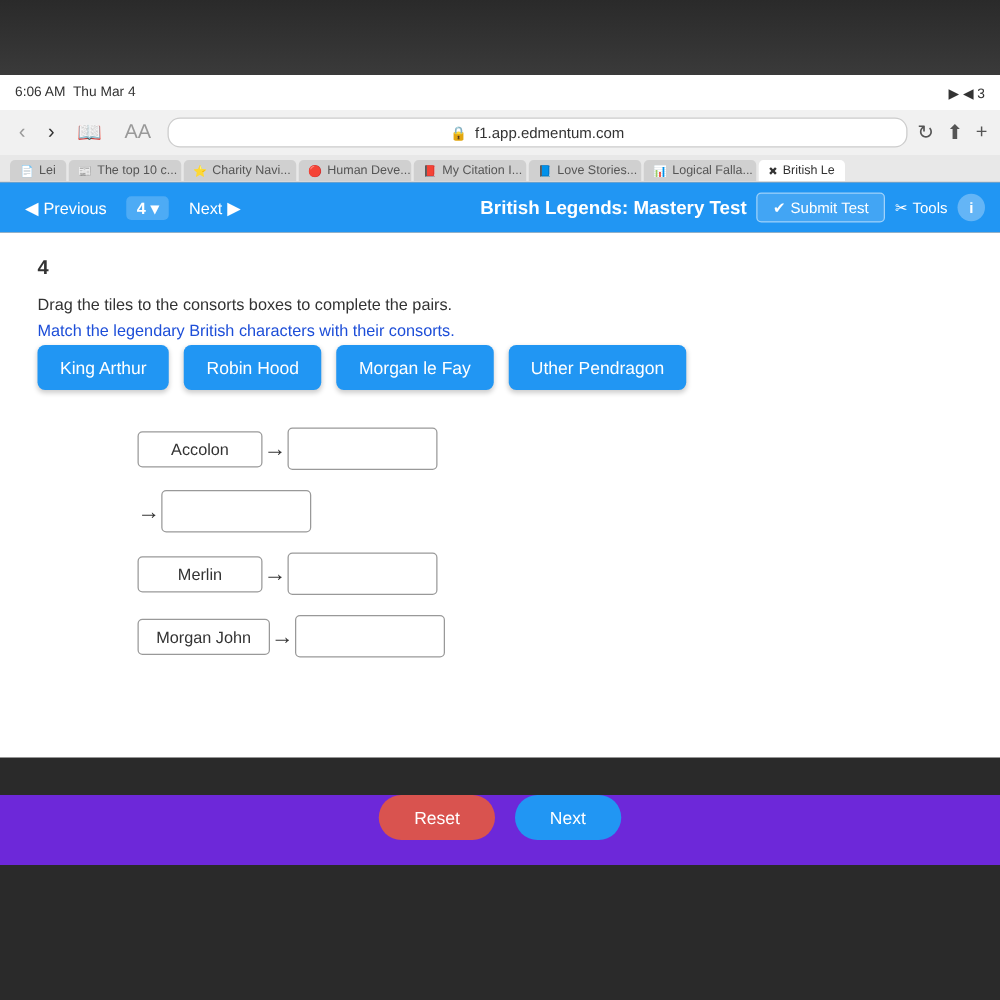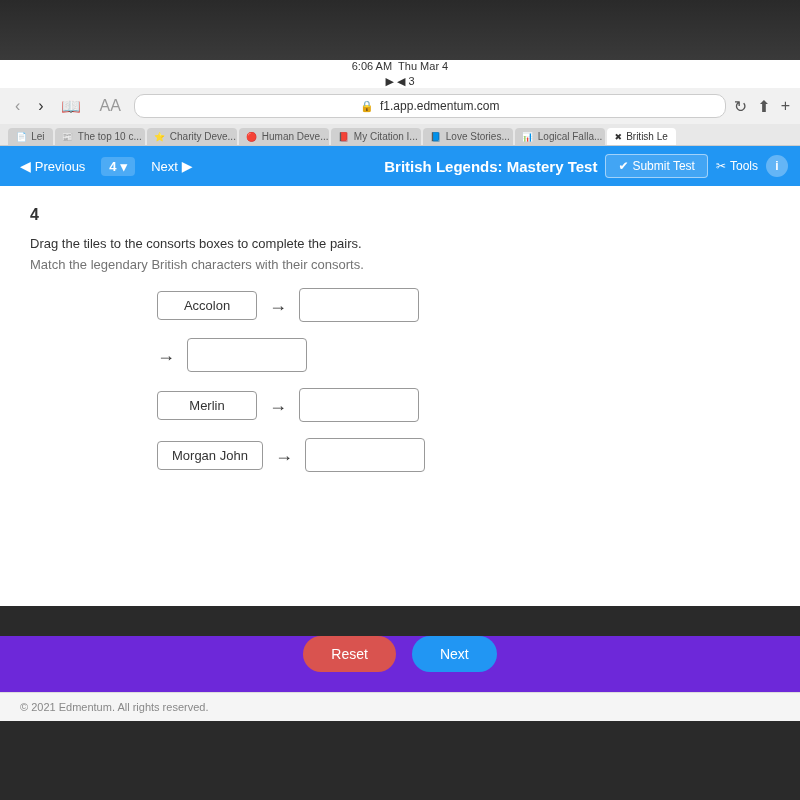--- a/index.html
+++ b/index.html
@@ -24,21 +24,20 @@
     
     .status-bar {
       background: #fff;
       height: 28px;
       display: flex;
       align-items: center;
       justify-content: space-between;
       padding: 0 12px;
       font-size: 11px;
       color: #333;
-      flex-direction: column;
     }
     .status-bar-left {
       display: flex;
       align-items: center;
       gap: 6px;
     }
     .status-bar-right {
       display: flex;
       align-items: center;
       gap: 4px;
@@ -201,22 +200,22 @@
       color: #333;
       margin-bottom: 12px;
     }
     .instruction-1 {
       font-size: 13px;
       color: #333;
       margin-bottom: 6px;
     }
     .instruction-2 {
       font-size: 13px;
-      color: #737373;
-      margin-bottom: 16px;
+      color: #1d4ed8;
+      margin-bottom: 4px;
     }
 
     
     .tiles-row {
       display: flex;
       gap: 12px;
       margin-bottom: 30px;
       flex-wrap: wrap;
     }
     .tile {
@@ -234,22 +233,21 @@
     
     .pairs-container {
       display: flex;
       flex-direction: column;
       gap: 16px;
       margin-left: 80px;
     }
     .pair-row {
       display: flex;
       align-items: center;
-      gap: 12px;
-      margin-left: 47px;
+      gap: 1px;
     }
     .pair-label {
       border: 1px solid #999;
       border-radius: 4px;
       padding: 6px 14px;
       font-size: 13px;
       color: #333;
       min-width: 100px;
       text-align: center;
     }
@@ -348,21 +346,21 @@
       <div class="tab">
         <span class="tab-icon">📄</span>
         <span>Lei</span>
       </div>
       <div class="tab">
         <span class="tab-icon">📰</span>
         <span>The top 10 c...</span>
       </div>
       <div class="tab">
         <span class="tab-icon">⭐</span>
-        <span>Charity Deve...</span>
+        <span>Charity Navi...</span>
       </div>
       <div class="tab">
         <span class="tab-icon">🔴</span>
         <span>Human Deve...</span>
       </div>
       <div class="tab">
         <span class="tab-icon">📕</span>
         <span>My Citation I...</span>
       </div>
       <div class="tab">
@@ -405,20 +403,34 @@
     <div class="info-btn">
       <span>i</span>
     </div>
   </div>
 
   <div class="main-content">
     <div class="question-number">4</div>
     <div class="instruction-1">Drag the tiles to the consorts boxes to complete the pairs.</div>
     <div class="instruction-2">Match the legendary British characters with their consorts.</div>
 
+    <div class="tiles-row">
+      <div class="tile">
+        <span>King Arthur</span>
+      </div>
+      <div class="tile">
+        <span>Robin Hood</span>
+      </div>
+      <div class="tile">
+        <span>Morgan le Fay</span>
+      </div>
+      <div class="tile">
+        <span>Uther Pendragon</span>
+      </div>
+    </div>
 
     <div class="pairs-container">
       <div class="pair-row">
         <div class="pair-label">Accolon</div>
         <div class="arrow-connector">→</div>
         <div class="drop-box"></div>
       </div>
       <div class="pair-row">
         <div class="arrow-connector">→</div>
         <div class="drop-box"></div>
@@ -434,17 +446,14 @@
         <div class="drop-box"></div>
       </div>
     </div>
   </div>
 
   <div class="bottom-actions">
     <button class="reset-btn">Reset</button>
     <button class="next-btn">Next</button>
   </div>
 
-  <div class="footer">
-    <span>© 2021 Edmentum. All rights reserved.</span>
-  </div>
 
 </div>
 
 </body></html>

